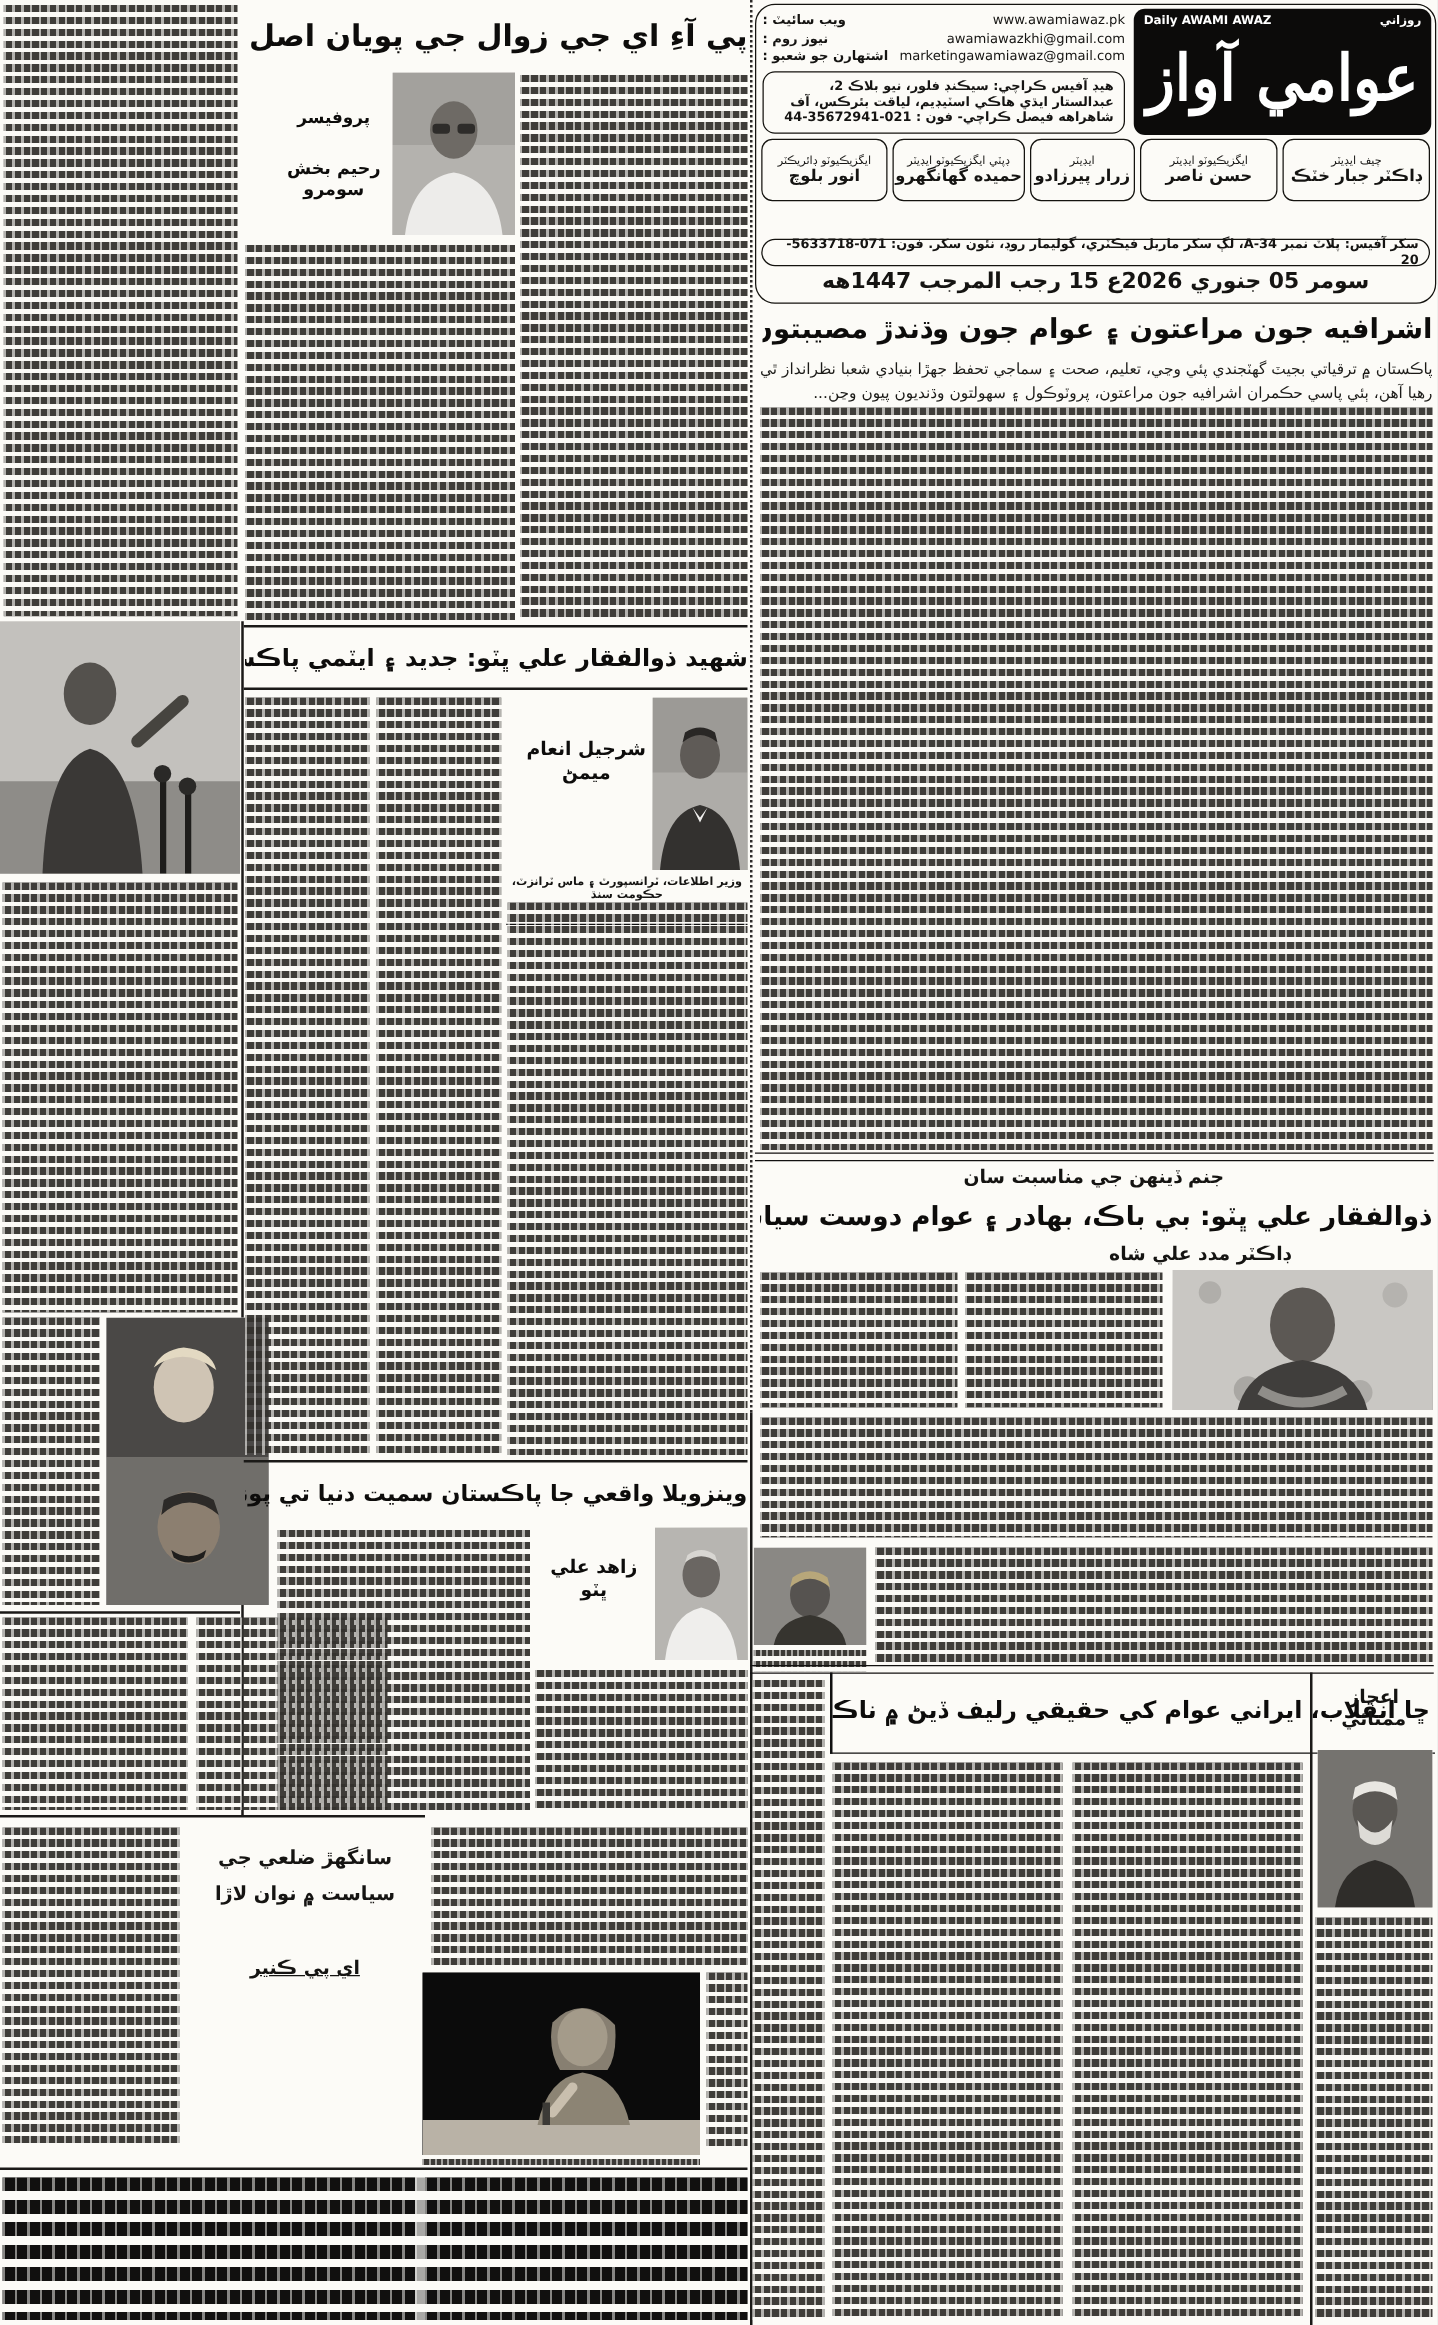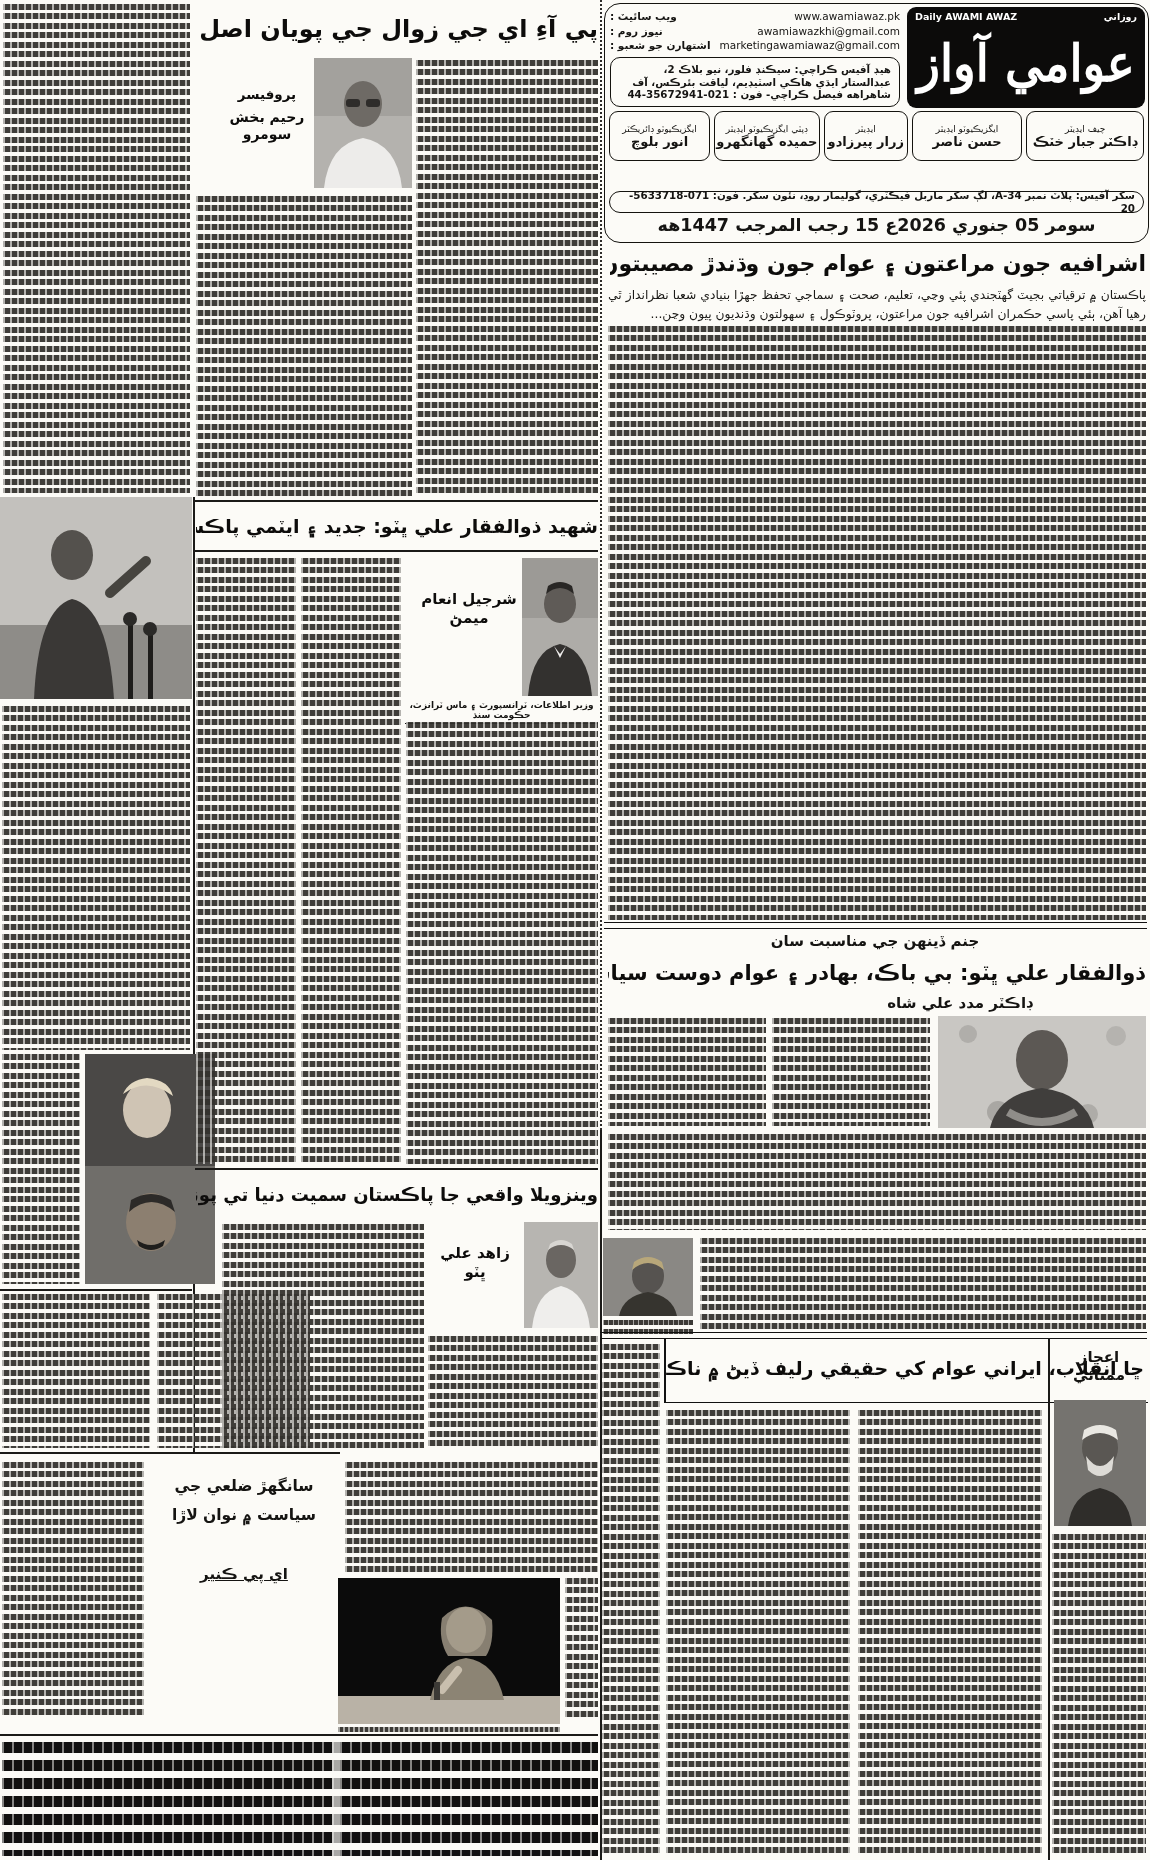--- a/index.html
+++ b/index.html
@@ -111,21 +111,21 @@
   </div>
 
   <div class="vr-dot" style="left:600px;top:0;height:1130px;"></div>
   <div class="vr" style="left:600px;top:1130px;height:730px;"></div>
   <div class="vr" style="left:193px;top:497px;height:955px;"></div>
 
   <div class="hl" style="left:192px;top:4px;width:406px;height:50px;font-size:24px;line-height:50px;">پي آءِ اي جي زوال جي پويان اصل سوال</div>
 
   <div class="by" style="left:217px;top:86px;width:100px;font-size:13.5px;">
     <div>پروفيسر</div>
-    <div style="margin-top:6px;font-size:14px;">رحيم بخش سومرو</div>
+    <div style="margin-top:24px;font-size:14px;">رحيم بخش سومرو</div>
   </div>
 
   <div class="ph" style="left:314px;top:58px;width:98px;height:130px;">
     <svg viewBox="0 0 98 130">
       <rect width="98" height="130" fill="#b4b2ae"></rect>
       <rect width="98" height="58" fill="#a3a19d"></rect>
       <ellipse cx="49" cy="46" rx="19" ry="23" fill="#6e6a65"></ellipse>
       <rect x="32" y="41" width="14" height="8" rx="3" fill="#2e2c2a"></rect>
       <rect x="52" y="41" width="14" height="8" rx="3" fill="#2e2c2a"></rect>
       <path d="M10 130 Q15 86 49 80 Q83 86 88 130 Z" fill="#edecea"></path>
@@ -233,21 +233,21 @@
   <div class="ph" style="left:522px;top:558px;width:76px;height:138px;">
     <svg viewBox="0 0 76 138">
       <rect width="76" height="138" fill="#aeaca8"></rect>
       <rect width="76" height="60" fill="#9c9a96"></rect>
       <ellipse cx="38" cy="46" rx="16" ry="19" fill="#5f5b57"></ellipse>
       <path d="M24 36 Q38 24 52 36 L50 28 Q38 20 26 28 Z" fill="#292725"></path>
       <path d="M6 138 Q10 92 38 86 Q66 92 70 138 Z" fill="#33312f"></path>
       <path d="M32 88 L38 100 L44 88 L38 96 Z" fill="#efeeec"></path>
     </svg>
   </div>
-  <div class="smallby" style="left:405px;top:700px;width:193px;font-size:9px;border-bottom:1.4px solid #111;padding-bottom:3px;">وزير اطلاعات، ٽرانسپورٽ ۽ ماس ٽرانزٽ، حڪومت سنڌ</div>
+  <div class="smallby" style="left:405px;top:700px;width:193px;font-size:9px;border-bottom:1.4px solid #111;padding-bottom:18px;">وزير اطلاعات، ٽرانسپورٽ ۽ ماس ٽرانزٽ، حڪومت سنڌ</div>
 
   <div class="tx" style="left:196px;top:558px;width:100px;height:606px;"></div>
   <div class="tx" style="left:301px;top:558px;width:100px;height:606px;"></div>
   <div class="tx" style="left:406px;top:722px;width:192px;height:442px;"></div>
 
   <div class="hr" style="left:195px;top:1168px;width:403px;"></div>
   <div class="hl" style="left:196px;top:1174px;width:402px;height:42px;font-size:18px;line-height:42px;">وينزويلا واقعي جا پاڪستان سميت دنيا تي پوندڙ ناڪاري اثر</div>
 
   <div class="by" style="left:428px;top:1244px;width:94px;font-size:15px;">زاهد علي ڀٽو</div>
   <div class="ph" style="left:524px;top:1222px;width:74px;height:106px;">

